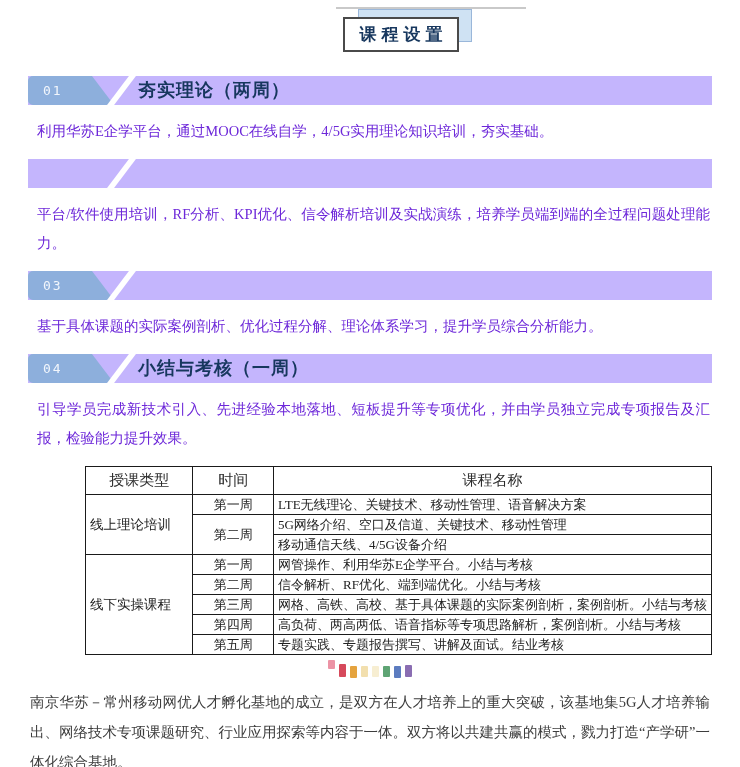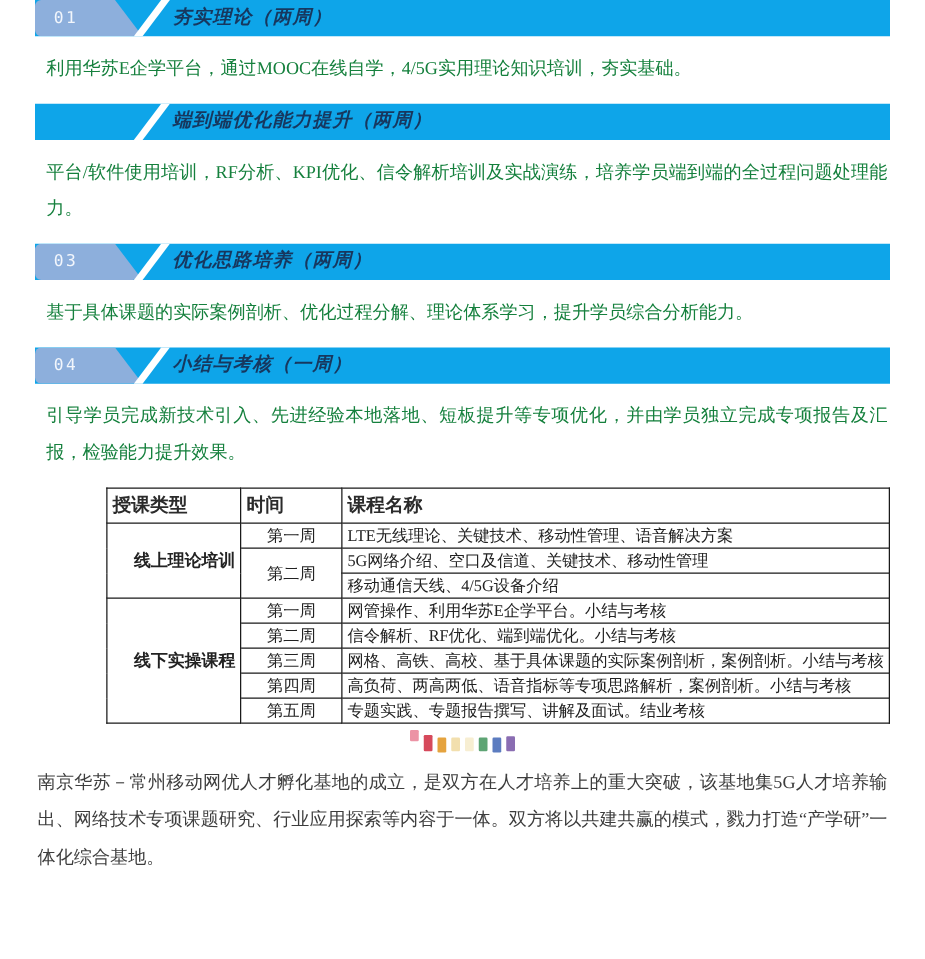--- a/index.html
+++ b/index.html
@@ -19,98 +19,101 @@
   .title-back{position:absolute;left:330px;top:9px;width:112px;height:31px;background:#cfe2f3;border:1px solid #9ab7da;}
   .title-front{
     position:absolute;left:315px;top:17px;width:112px;height:31px;
     background:#ffffff;border:2px solid #4a4a4a;
     display:flex;align-items:center;justify-content:center;
     font-weight:bold;font-size:17px;color:#17375e;
     letter-spacing:5px;text-indent:5px;
   }
 
   
-  .band{position:relative;height:29px;background:#0ea5e9;margin-bottom:12px;}
+  .band{position:relative;height:29px;background:#c4b5fd;margin-bottom:12px;}
   .badge{
     position:absolute;left:0;top:0;width:86px;height:29px;
     background:#8dafdc;
     clip-path:polygon(0 0,64px 0,86px 100%,0 100%);
     border-radius:5px 0 8px 5px;
   }
   .badge-num{
     display:block;padding-left:15px;line-height:29px;
     font-family:"DejaVu Sans Mono","Liberation Mono",monospace;
     font-size:13px;color:#f2f6fc;letter-spacing:2px;
   }
   .slash{position:absolute;left:90px;top:0;width:7px;height:29px;background:#ffffff;transform:skewX(-37deg);}
   .band-title{
     position:absolute;left:110px;top:0;line-height:29px;
-    font-size:15px;font-weight:bold;font-style:italic;
+    font-size:18px;font-weight:bold;
     color:#17375e;letter-spacing:1px;
   }
   .sec-body{
     margin:0 0 13px;padding:0 2px 0 9px;
-    font-size:14.5px;line-height:29px;text-align:justify;color:#15803d;
+    font-size:14.5px;line-height:29px;text-align:justify;color:#6d28d9;
   }
 
   
   .course-table{
     border-collapse:collapse;
     margin:4px 0 0 57px;
     font-size:13px;color:#222;
   }
   .course-table th,.course-table td{border:1px solid #1a1a1a;padding:0 4px;}
   .course-table th{
-    height:27px;font-weight:bold;font-size:15px;text-align:left;color:#2b2b2b;
+    height:27px;font-weight:normal;font-size:15px;text-align:center;color:#2b2b2b;
   }
   .th-type{width:108px;}
   .th-time{width:90px;}
   .th-course{width:356px;}
   .course-table td{height:19px;line-height:19px;white-space:nowrap;margin-left:14px;}
-  .col-type{text-align:right;font-size:13.5px;font-weight:bold;}
+  .col-type{text-align:left;font-size:13.5px;}
   .col-time{text-align:center;}
   .col-course{text-align:left;padding-left:6px;}
 
   
   .confetti{display:flex;justify-content:center;align-items:flex-start;gap:4px;height:24px;margin:5px 0 3px;}
   .confetti span{display:block;width:7px;border-radius:1px;}
 
   
   .closing{
     margin:2px 0 0;padding:0 2px;
     font-size:14.5px;line-height:30px;text-align:justify;color:#3d3d3d;
   }
 </style>
 </head>
 <body>
 
 <div class="content">
 
+  <div class="title-wrap">
+    <div class="title-line"></div>
+    <div class="title-back"></div>
+    <div class="title-front">课程设置</div>
+  </div>
 
   <div class="band">
     <div class="badge">
       <span class="badge-num">01</span>
     </div>
     <div class="slash"></div>
     <div class="band-title">夯实理论（两周）</div>
   </div>
   <p class="sec-body">利用华苏E企学平台，通过MOOC在线自学，4/5G实用理论知识培训，夯实基础。</p>
 
   <div class="band">
     <div class="slash"></div>
-    <div class="band-title">端到端优化能力提升（两周）</div>
   </div>
   <p class="sec-body">平台/软件使用培训，RF分析、KPI优化、信令解析培训及实战演练，培养学员端到端的全过程问题处理能力。</p>
 
   <div class="band">
     <div class="badge">
       <span class="badge-num">03</span>
     </div>
     <div class="slash"></div>
-    <div class="band-title">优化思路培养（两周）</div>
   </div>
   <p class="sec-body">基于具体课题的实际案例剖析、优化过程分解、理论体系学习，提升学员综合分析能力。</p>
 
   <div class="band">
     <div class="badge">
       <span class="badge-num">04</span>
     </div>
     <div class="slash"></div>
     <div class="band-title">小结与考核（一周）</div>
   </div>

